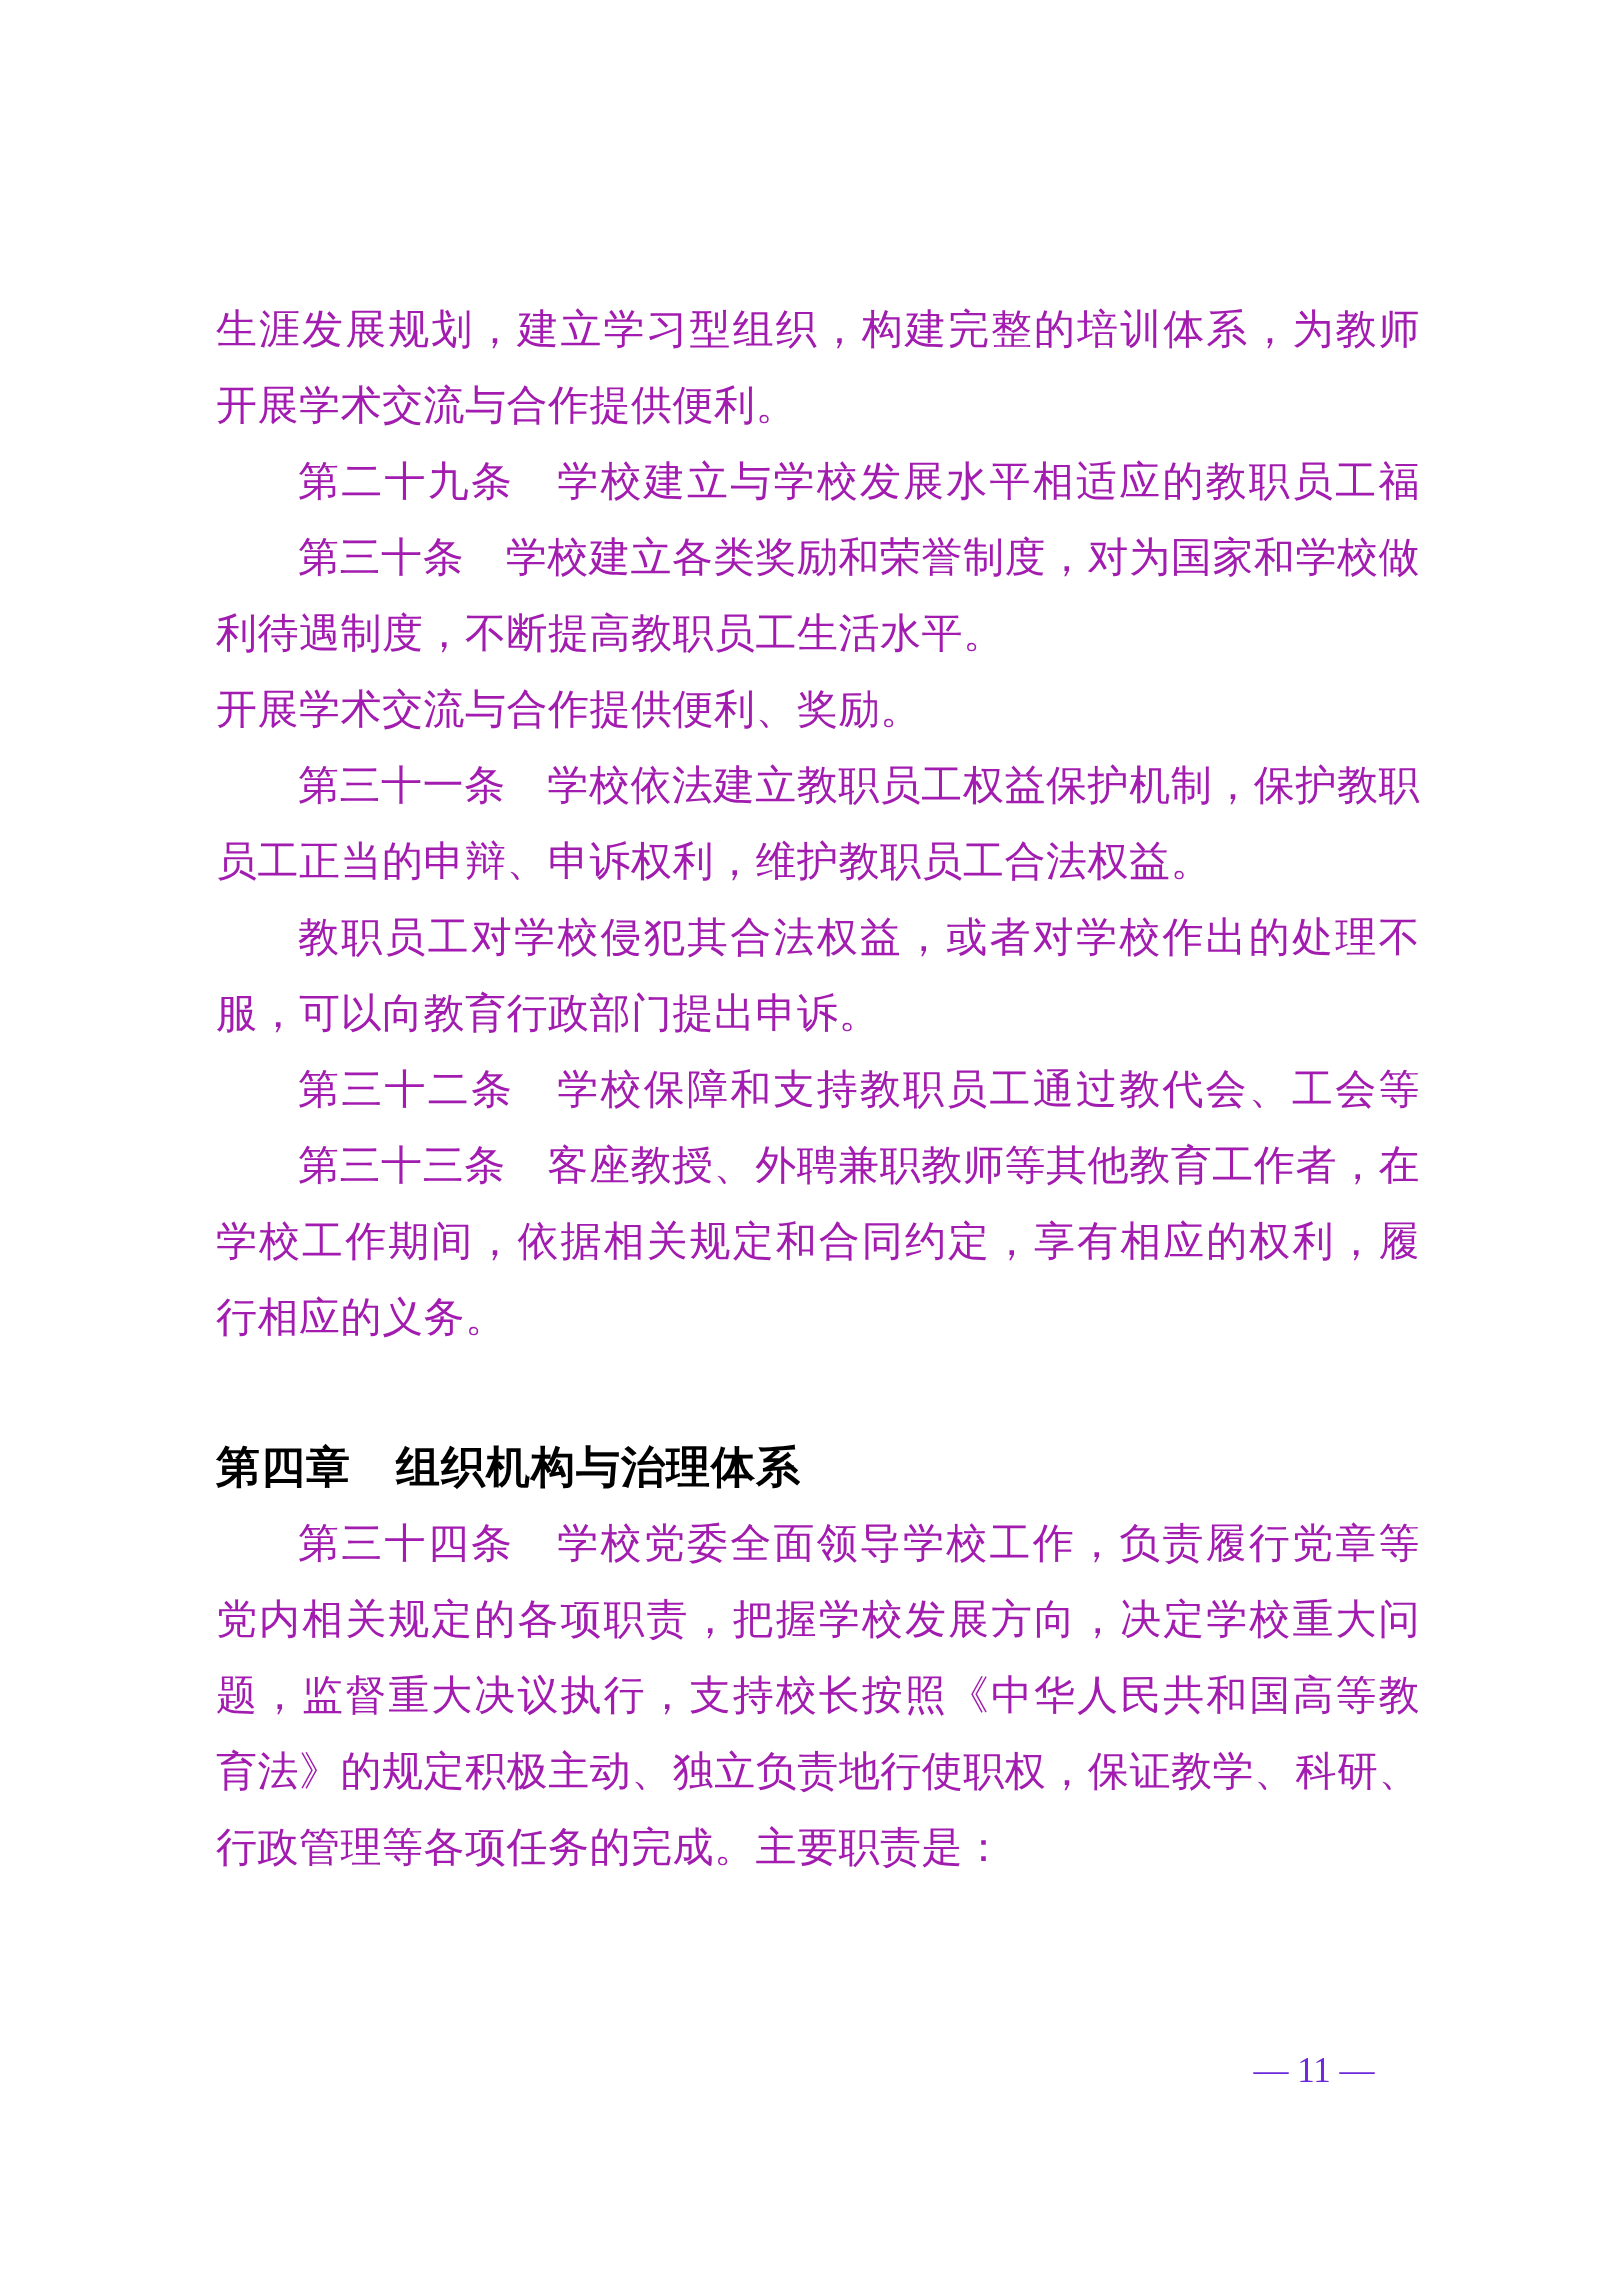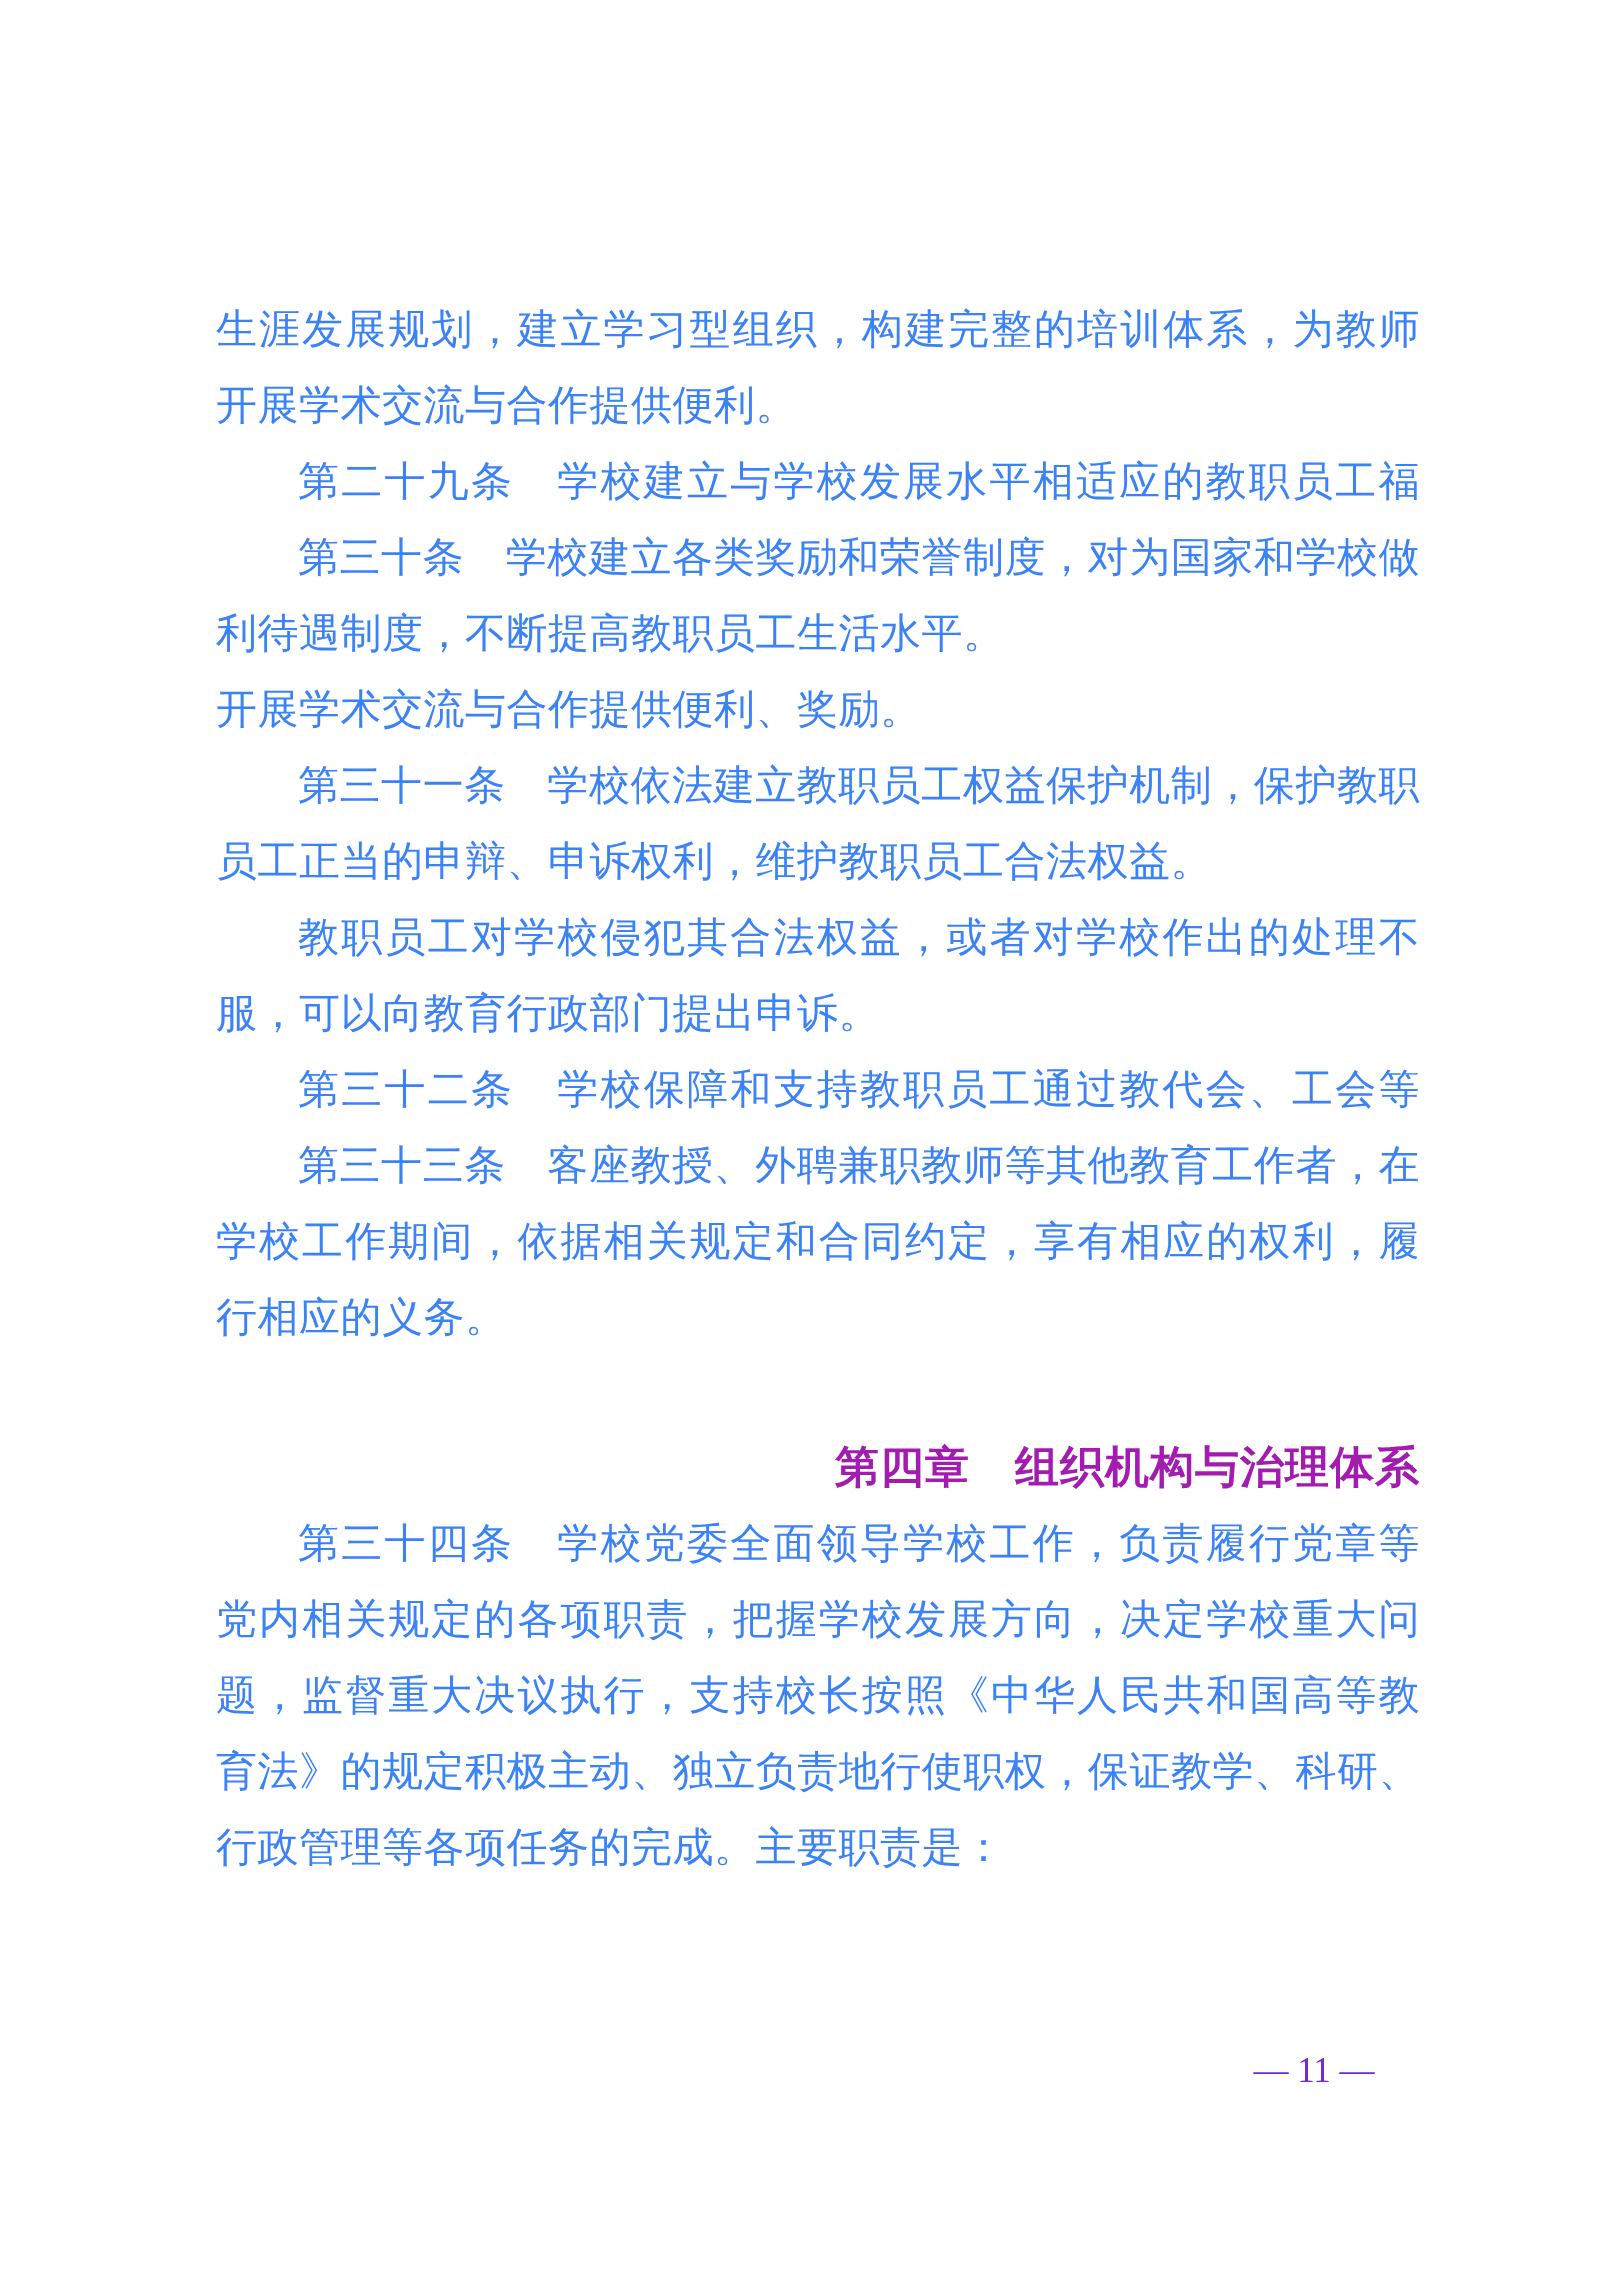--- a/index.html
+++ b/index.html
@@ -25,21 +25,21 @@
     left: 216px;
     top: 291px;
     width: 1204px;
   }
   .line {
     height: 76px;
     line-height: 76px;
     font-size: 41px;
     white-space: nowrap;
     letter-spacing: 0.5px;
-    color: #3b82f6;
+    color: #a21caf;
   }
   
   .j {
     text-align: justify;
     text-align-last: justify;
     text-justify: inter-character;
   }
   
   .indent {
     text-indent: 82px;
@@ -48,23 +48,23 @@
   .end {
     text-align: center;
     text-align-last: left;
   }
   .chapter-heading {
     height: 76px;
     line-height: 76px;
     margin-top: 74px;
     font-size: 44px;
     font-weight: bold;
-    text-align: right;
+    text-align: left;
     font-family: "Liberation Sans", "DejaVu Sans", sans-serif;
-    color: #a21caf;
+    color: #000000;
     letter-spacing: 1px;
   }
   .page-number {
     position: absolute;
     top: 2049px;
     left: 1206px;
     width: 216px;
     text-align: center;
     font-size: 35px;
     line-height: 43px;

